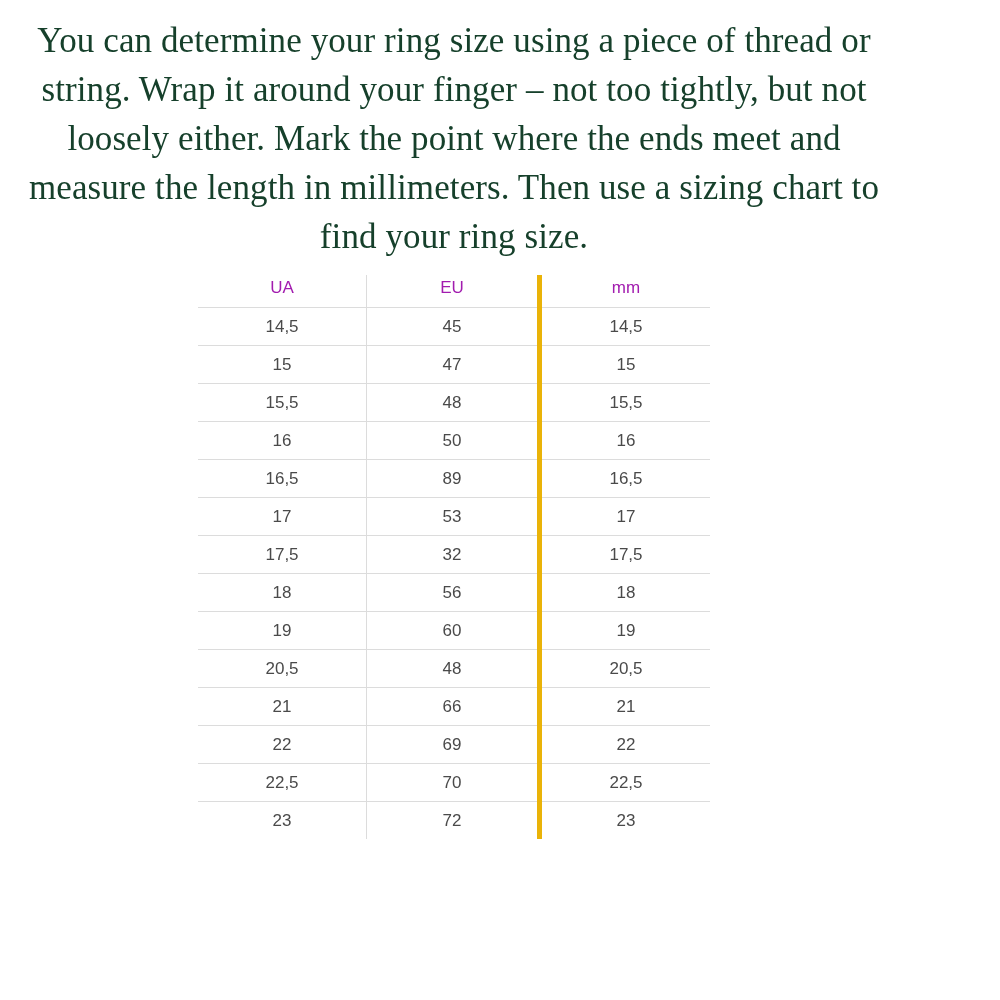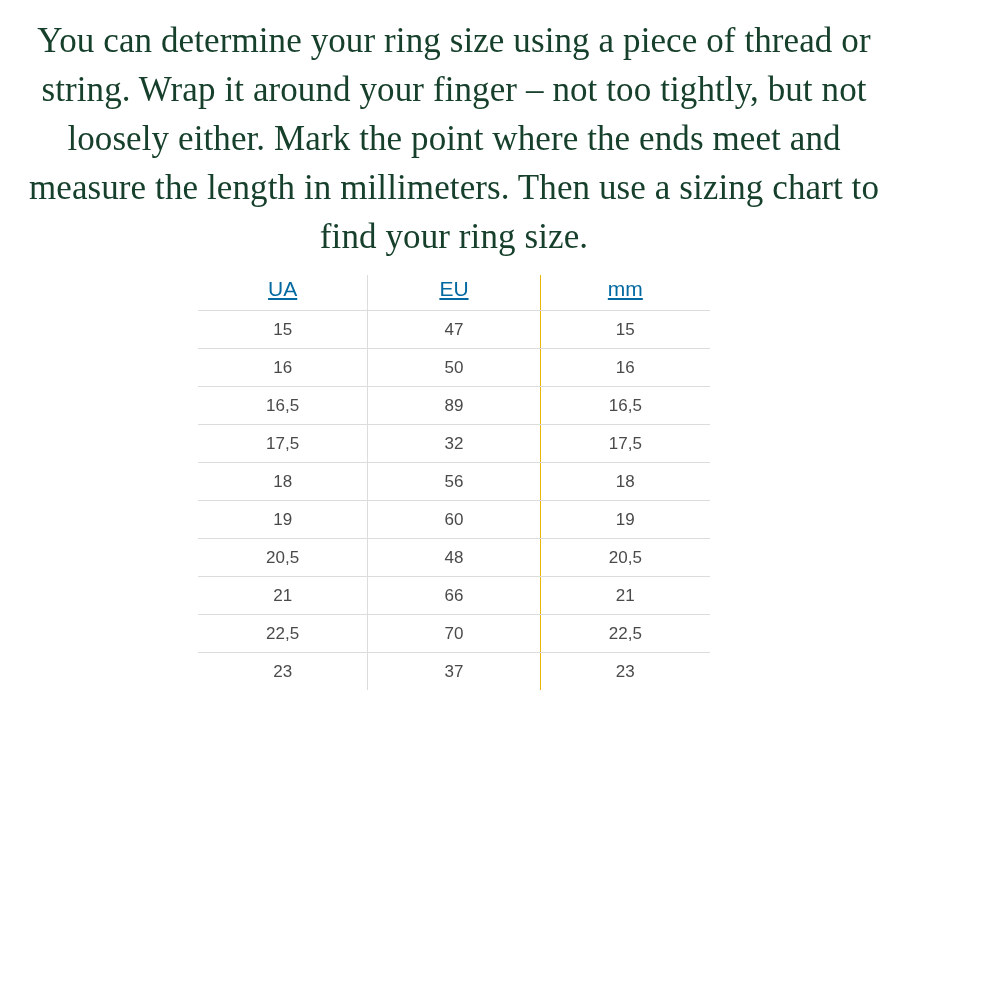--- a/index.html
+++ b/index.html
@@ -43,35 +43,34 @@
   table.size-table th,
   table.size-table td {
     text-align: center;
     padding: 8px 0 8px 0;
     font-weight: normal;
     border-bottom: 1px solid #dcdcdc;
     vertical-align: middle;
     height: 21px;
   }
   table.size-table thead th {
-    color: #0369a1;
-    font-size: 21px;
+    color: #a21caf;
+    font-size: 17px;
     padding-bottom: 9px;
     padding-top: 2px;
-    text-decoration: underline;
   }
   table.size-table th.col-ua,
   table.size-table td.col-ua {
     width: 170px;
     border-right: 1px solid #dcdcdc;
   }
   table.size-table th.col-eu,
   table.size-table td.col-eu {
     width: 172px;
-    border-right: 1px solid #eab308;
+    border-right: 5px solid #eab308;
   }
   table.size-table th.col-mm,
   table.size-table td.col-mm {
     width: 170px;
   }
   table.size-table tbody tr:last-child td {
     border-bottom: none;
   }
 </style>
 </head>
@@ -85,33 +84,48 @@
     <table class="size-table">
       <thead>
         <tr>
           <th class="col-ua">UA</th>
           <th class="col-eu">EU</th>
           <th class="col-mm">mm</th>
         </tr>
       </thead>
       <tbody>
         <tr>
+          <td class="col-ua">14,5</td>
+          <td class="col-eu">45</td>
+          <td class="col-mm">14,5</td>
+        </tr>
+        <tr>
           <td class="col-ua">15</td>
           <td class="col-eu">47</td>
           <td class="col-mm">15</td>
+        </tr>
+        <tr>
+          <td class="col-ua">15,5</td>
+          <td class="col-eu">48</td>
+          <td class="col-mm">15,5</td>
         </tr>
         <tr>
           <td class="col-ua">16</td>
           <td class="col-eu">50</td>
           <td class="col-mm">16</td>
         </tr>
         <tr>
           <td class="col-ua">16,5</td>
           <td class="col-eu">89</td>
           <td class="col-mm">16,5</td>
+        </tr>
+        <tr>
+          <td class="col-ua">17</td>
+          <td class="col-eu">53</td>
+          <td class="col-mm">17</td>
         </tr>
         <tr>
           <td class="col-ua">17,5</td>
           <td class="col-eu">32</td>
           <td class="col-mm">17,5</td>
         </tr>
         <tr>
           <td class="col-ua">18</td>
           <td class="col-eu">56</td>
           <td class="col-mm">18</td>
@@ -125,26 +139,31 @@
           <td class="col-ua">20,5</td>
           <td class="col-eu">48</td>
           <td class="col-mm">20,5</td>
         </tr>
         <tr>
           <td class="col-ua">21</td>
           <td class="col-eu">66</td>
           <td class="col-mm">21</td>
         </tr>
         <tr>
+          <td class="col-ua">22</td>
+          <td class="col-eu">69</td>
+          <td class="col-mm">22</td>
+        </tr>
+        <tr>
           <td class="col-ua">22,5</td>
           <td class="col-eu">70</td>
           <td class="col-mm">22,5</td>
         </tr>
         <tr>
           <td class="col-ua">23</td>
-          <td class="col-eu">37</td>
+          <td class="col-eu">72</td>
           <td class="col-mm">23</td>
         </tr>
       </tbody>
     </table>
   </div>
 
 </div>
 
 </body></html>

